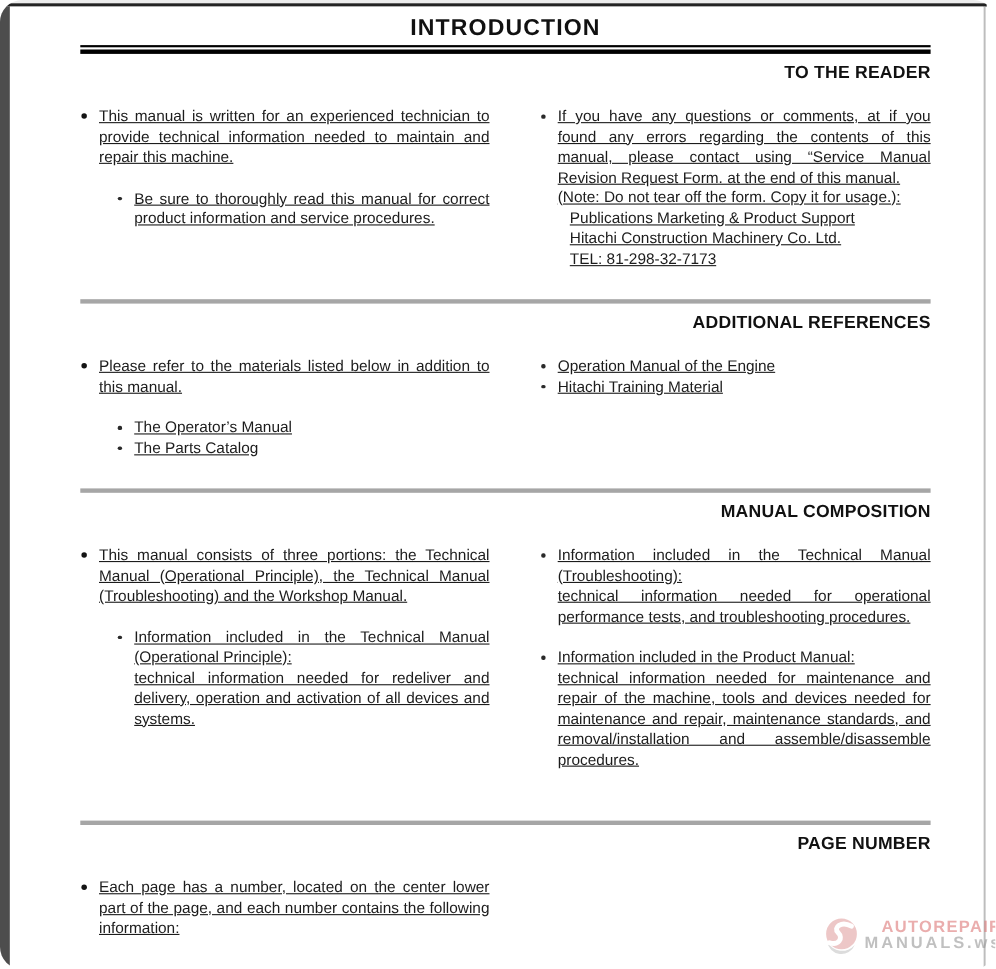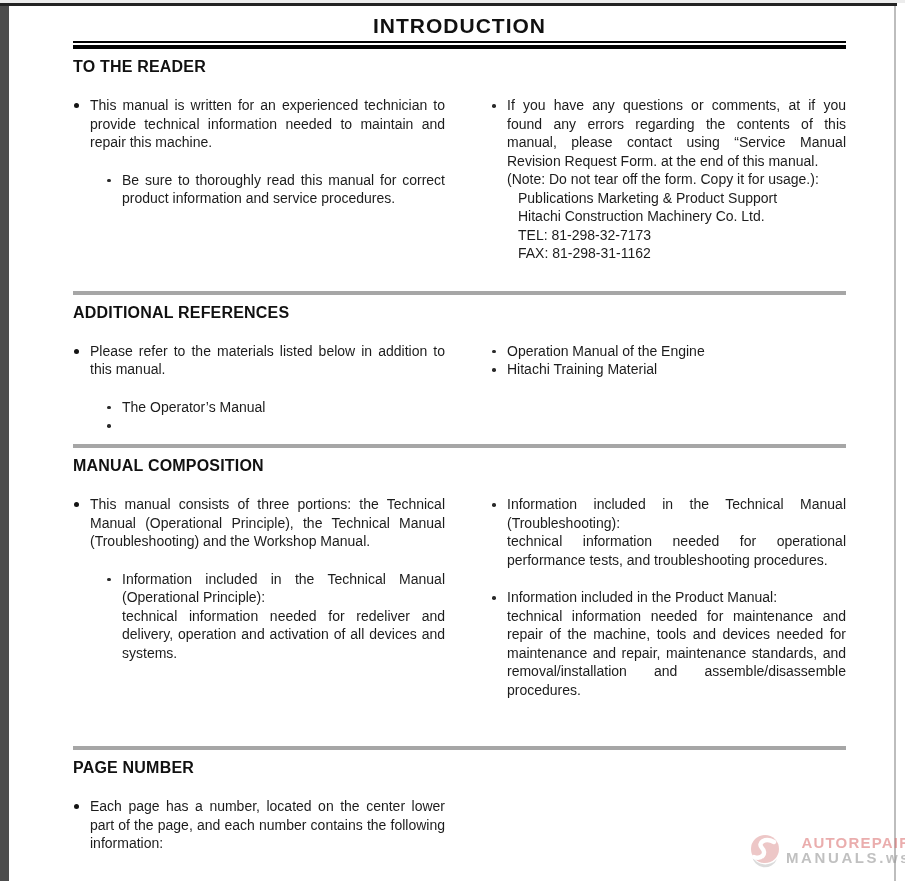--- a/index.html
+++ b/index.html
@@ -1,41 +1,41 @@
 <!DOCTYPE html>
 <html><head>
 <meta charset="utf-8">
 <style>
   * { margin:0; padding:0; box-sizing:border-box; }
   html,body { width:905px; height:881px; overflow:hidden; background:#fff;
               font-family:"Liberation Sans", sans-serif; }
-  .viewport { position:relative; width:905px; height:881px; overflow:hidden; background:#fff; }
+  .viewport { position:relative; width:905px; height:881px; overflow:hidden; background:#fff;border-radius:20px; }
 
   
   .frame-top-strip { position:absolute; top:0; left:0; width:905px; height:3px; background:#ececec; }
   .frame-top-line  { position:absolute; top:3px; left:0; width:897px; height:3px; background:#232323; }
   .frame-left-strip{ position:absolute; top:6px; left:0; width:9px; height:875px; background:#4d4d4d; }
   .frame-right-line{ position:absolute; top:6px; left:894px; width:2px; height:875px; background:#bdbdbd; }
 
   .page { position:absolute; top:6px; left:9px; width:885px; height:875px; background:#fff; overflow:hidden; }
   .content { margin-left:64px; width:773px; color:#1c1c1c; }
 
   .doc-title { padding-top:8px; font-size:21px; font-weight:bold; letter-spacing:1px;
                text-align:center; color:#111; }
   .rule-thin  { margin-top:3px; height:2px; background:#000; }
   .rule-gap   { height:2px; }
   .rule-thick { height:4px; background:#000; }
 
   .section-divider { margin-top:28px; height:4px; background:#a6a6a6; }
-  .section-heading { margin-top:9px; font-size:16px; font-weight:bold; letter-spacing:0.2px; color:#111; }
+  .section-heading { margin-top:9px; font-size:16px; font-weight:bold; letter-spacing:0.2px; color:#111;text-align:right; }
   .section-columns { display:flex; margin-top:20px; }
   .col.left  { width:372px; margin-right:45px; flex:0 0 auto; }
   .col.right { width:356px; flex:0 0 auto; }
 
-  .item { display:flex; margin-bottom:19px; }
+  .item { display:flex; margin-bottom:19px;text-decoration:underline; }
   .item.tight { margin-bottom:0; }
   .item.ind-sub  { padding-left:32px; }
   .item.ind-addr { padding-left:28px; }
   .marker { flex:0 0 17px; position:relative; }
   .marker.large::after { content:""; position:absolute; left:1px; top:7px; width:5px; height:5px;
                          border-radius:50%; background:#141414; }
   .marker.small::after { content:""; position:absolute; left:2px; top:8px; width:3.5px; height:3.5px;
                          border-radius:50%; background:#2a2a2a; }
   .txt { flex:1 1 auto; font-size:14px; line-height:18.5px; text-align:justify; }
   .para { text-align:justify; }
@@ -96,45 +96,43 @@
               <div class="item tight ind-addr" style="padding-left: 28px;">
                 <div class="txt">
                   <div class="para">Hitachi Construction Machinery Co. Ltd.</div>
                 </div>
               </div>
               <div class="item tight ind-addr" style="padding-left: 28px;">
                 <div class="txt">
                   <div class="para">TEL: 81-298-32-7173</div>
                 </div>
               </div>
-              <div class="item tight ind-addr" style="padding-left: 28px;">
-                <div class="txt">
-                  <div class="para">FAX: 81-298-31-1162</div>
-                </div>
-              </div>
             </div>
           </div>
           <div class="section-divider"></div>
           <div class="section-heading">ADDITIONAL REFERENCES</div>
           <div class="section-columns">
             <div class="col left">
               <div class="item">
                 <span class="marker large"></span>
                 <div class="txt">
                   <div class="para">Please refer to the materials listed below in addition to this manual.</div>
                 </div>
               </div>
               <div class="item tight ind-sub">
                 <span class="marker small"></span>
                 <div class="txt">
                   <div class="para">The Operator’s Manual</div>
                 </div>
               </div>
               <div class="item tight ind-sub">
                 <span class="marker small"></span>
+                <div class="txt">
+                  <div class="para">The Parts Catalog</div>
+                </div>
               </div>
             </div>
             <div class="col right">
               <div class="item tight">
                 <span class="marker small"></span>
                 <div class="txt">
                   <div class="para">Operation Manual of the Engine</div>
                 </div>
               </div>
               <div class="item tight">

